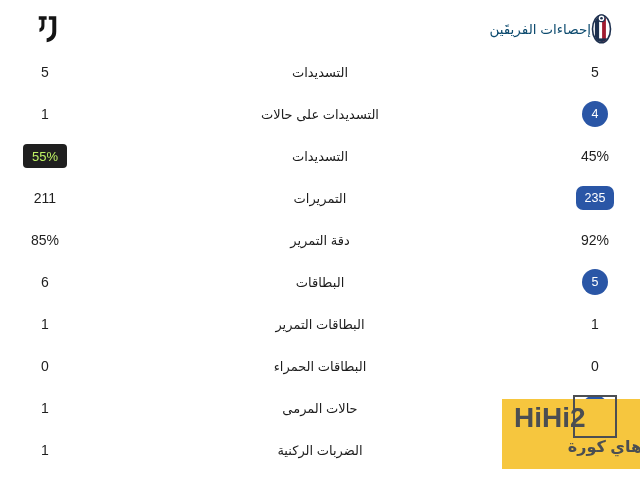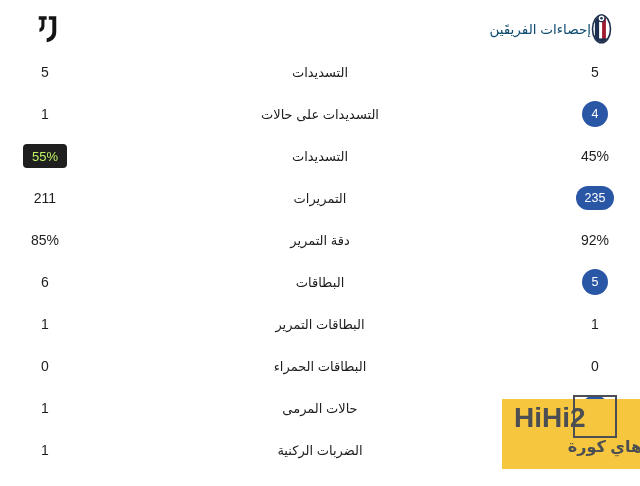--- a/index.html
+++ b/index.html
@@ -14,21 +14,21 @@
   .hdr-title{flex:1;text-align:right;font-size:13.5px;color:#0c4a6e;}
   .crest{display:flex;align-items:center;}
   
   .rows{display:block;}
   .stat-row{height:42px;display:flex;align-items:center;}
   .col-val{width:90px;display:flex;justify-content:center;align-items:center;font-size:14px;}
   .col-label{flex:1;text-align:center;font-size:13px;color:#1c1c1c;}
   .val-plain{color:#1e1e1e;}
   .val-circle{width:26px;height:26px;border-radius:50%;background:var(--accent-blue);color:#fff;
     display:flex;align-items:center;justify-content:center;font-size:12.5px;}
-  .val-pill-blue{min-width:24px;height:24px;padding:0 9px;border-radius:12px;background:var(--accent-blue);
+  .val-pill-blue{min-width:24px;height:24px;padding:0 9px;border-radius:7px;background:var(--accent-blue);
     color:#fff;display:flex;align-items:center;justify-content:center;font-size:12.5px;box-sizing:border-box;}
   .val-pill-black{min-width:26px;height:24px;padding:0 9px;border-radius:4px;background:var(--pill-black);
     color:#bef264;display:flex;align-items:center;justify-content:center;font-size:13px;box-sizing:border-box;}
   
   .watermark{position:absolute;left:502px;top:399px;width:130px;height:70px;background:var(--wm-yellow);z-index:5;padding-left:17px;}
   .wm-square{position:absolute;left:71px;top:-4px;width:44px;height:43px;border:2.5px solid var(--wm-text);box-sizing:border-box;}
   .wm-brand{position:absolute;left:12px;top:-2px;font-size:28px;font-weight:bold;color:var(--wm-text);letter-spacing:0px;line-height:42px;}
   .wm-tagline{position:absolute;right:7px;top:38px;font-size:16px;font-weight:bold;color:var(--wm-text);direction:rtl;}
 </style>
 </head>

